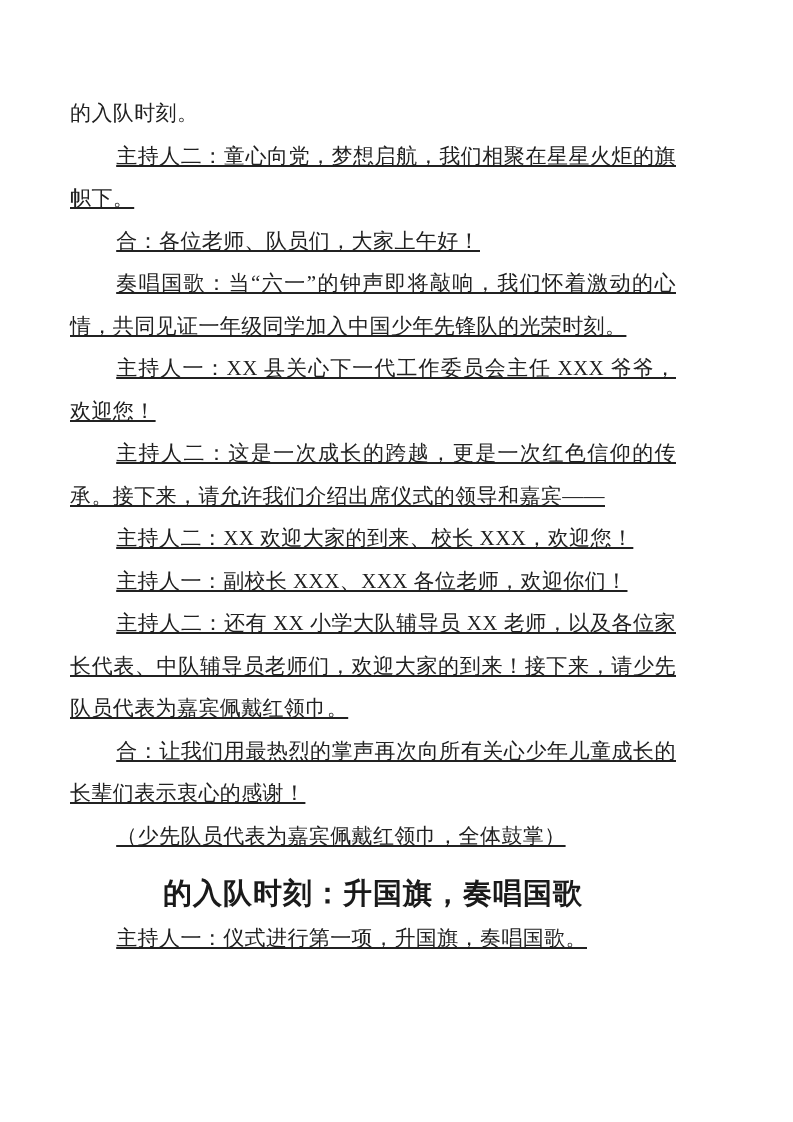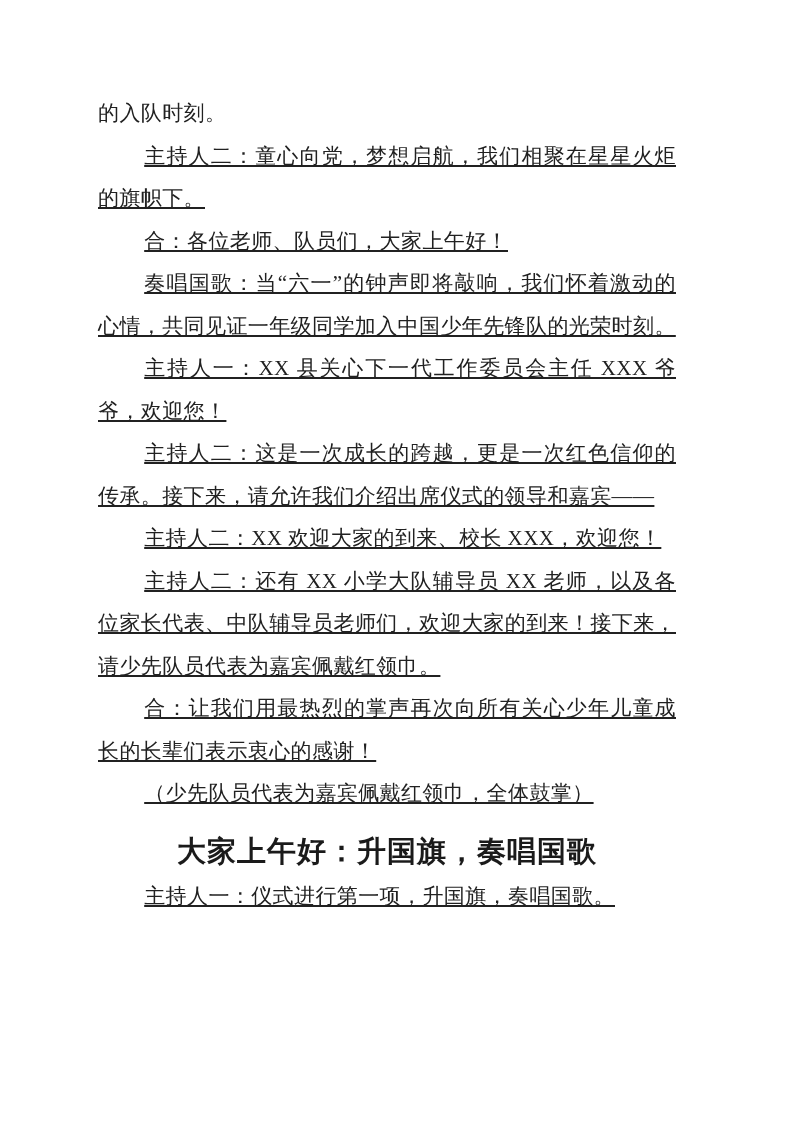--- a/index.html
+++ b/index.html
@@ -7,21 +7,21 @@
     padding: 0;
     background: #ffffff;
   }
   .page {
     position: relative;
     width: 793px;
     height: 1122px;
     box-sizing: border-box;
     background: #ffffff;
     color: #212121;
-    padding: 92px 117px 0 98px;
+    padding: 92px 117px 0 70px;
     overflow: hidden;
     font-family: "Liberation Serif", "DejaVu Serif", serif;
   }
   .doc-body p {
     margin: 0;
     font-size: 21px;
     line-height: 42.5px;
     text-align: justify;
     letter-spacing: 0.4px;
     word-break: break-all;
@@ -45,21 +45,22 @@
 
 <div class="page">
   <div class="doc-body">
     <p>的入队时刻。</p>
     <p class="indent">主持人二：童心向党，梦想启航，我们相聚在星星火炬的旗帜下。</p>
     <p class="indent">合：各位老师、队员们，大家上午好！</p>
     <p class="indent">奏唱国歌：当“六一”的钟声即将敲响，我们怀着激动的心情，共同见证一年级同学加入中国少年先锋队的光荣时刻。</p>
     <p class="indent">主持人一：XX 县关心下一代工作委员会主任 XXX 爷爷，欢迎您！</p>
     <p class="indent">主持人二：这是一次成长的跨越，更是一次红色信仰的传承。接下来，请允许我们介绍出席仪式的领导和嘉宾——</p>
     <p class="indent">主持人二：XX 欢迎大家的到来、校长 XXX，欢迎您！</p>
+    <p class="indent">主持人一：副校长 XXX、XXX 各位老师，欢迎你们！</p>
     <p class="indent">主持人二：还有 XX 小学大队辅导员 XX 老师，以及各位家长代表、中队辅导员老师们，欢迎大家的到来！接下来，请少先队员代表为嘉宾佩戴红领巾。</p>
     <p class="indent">合：让我们用最热烈的掌声再次向所有关心少年儿童成长的长辈们表示衷心的感谢！</p>
     <p class="indent">（少先队员代表为嘉宾佩戴红领巾，全体鼓掌）</p>
 
-    <h2 class="section-heading">大家上午好：升国旗，奏唱国歌</h2>
+    <h2 class="section-heading">的入队时刻：升国旗，奏唱国歌</h2>
 
     <p class="indent">主持人一：仪式进行第一项，升国旗，奏唱国歌。</p>
   </div>
 </div>
 
 </body></html>

